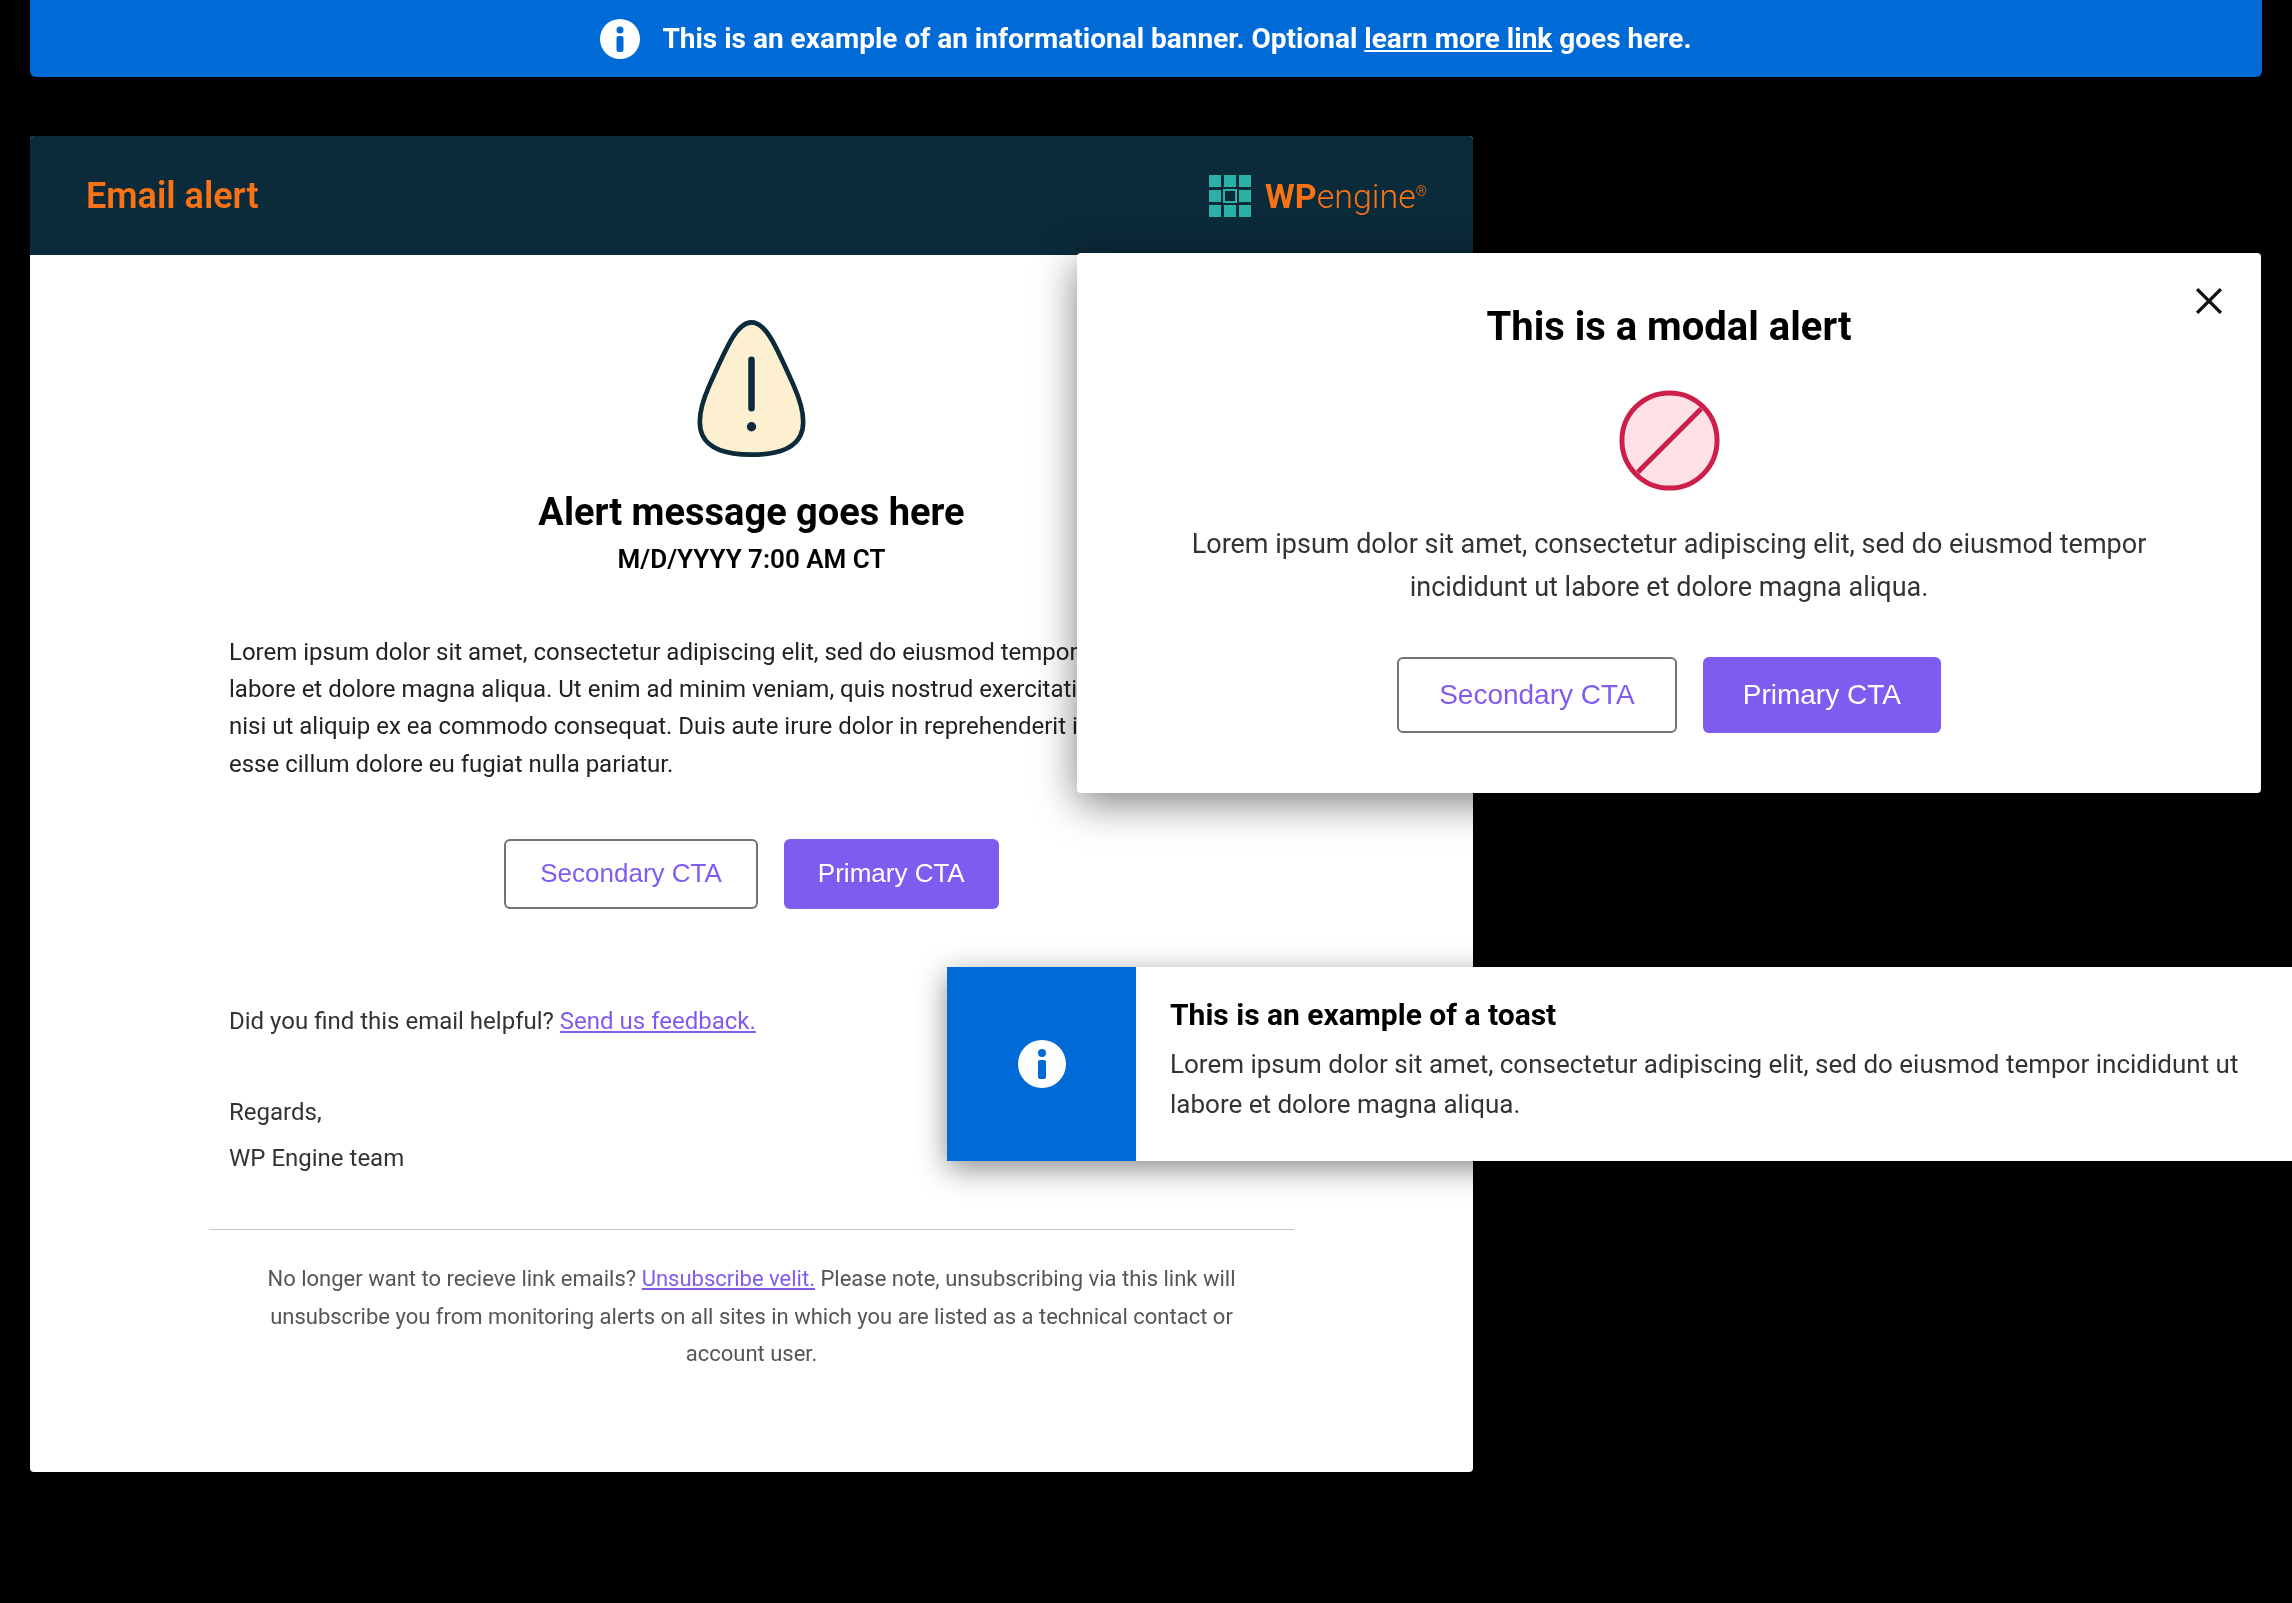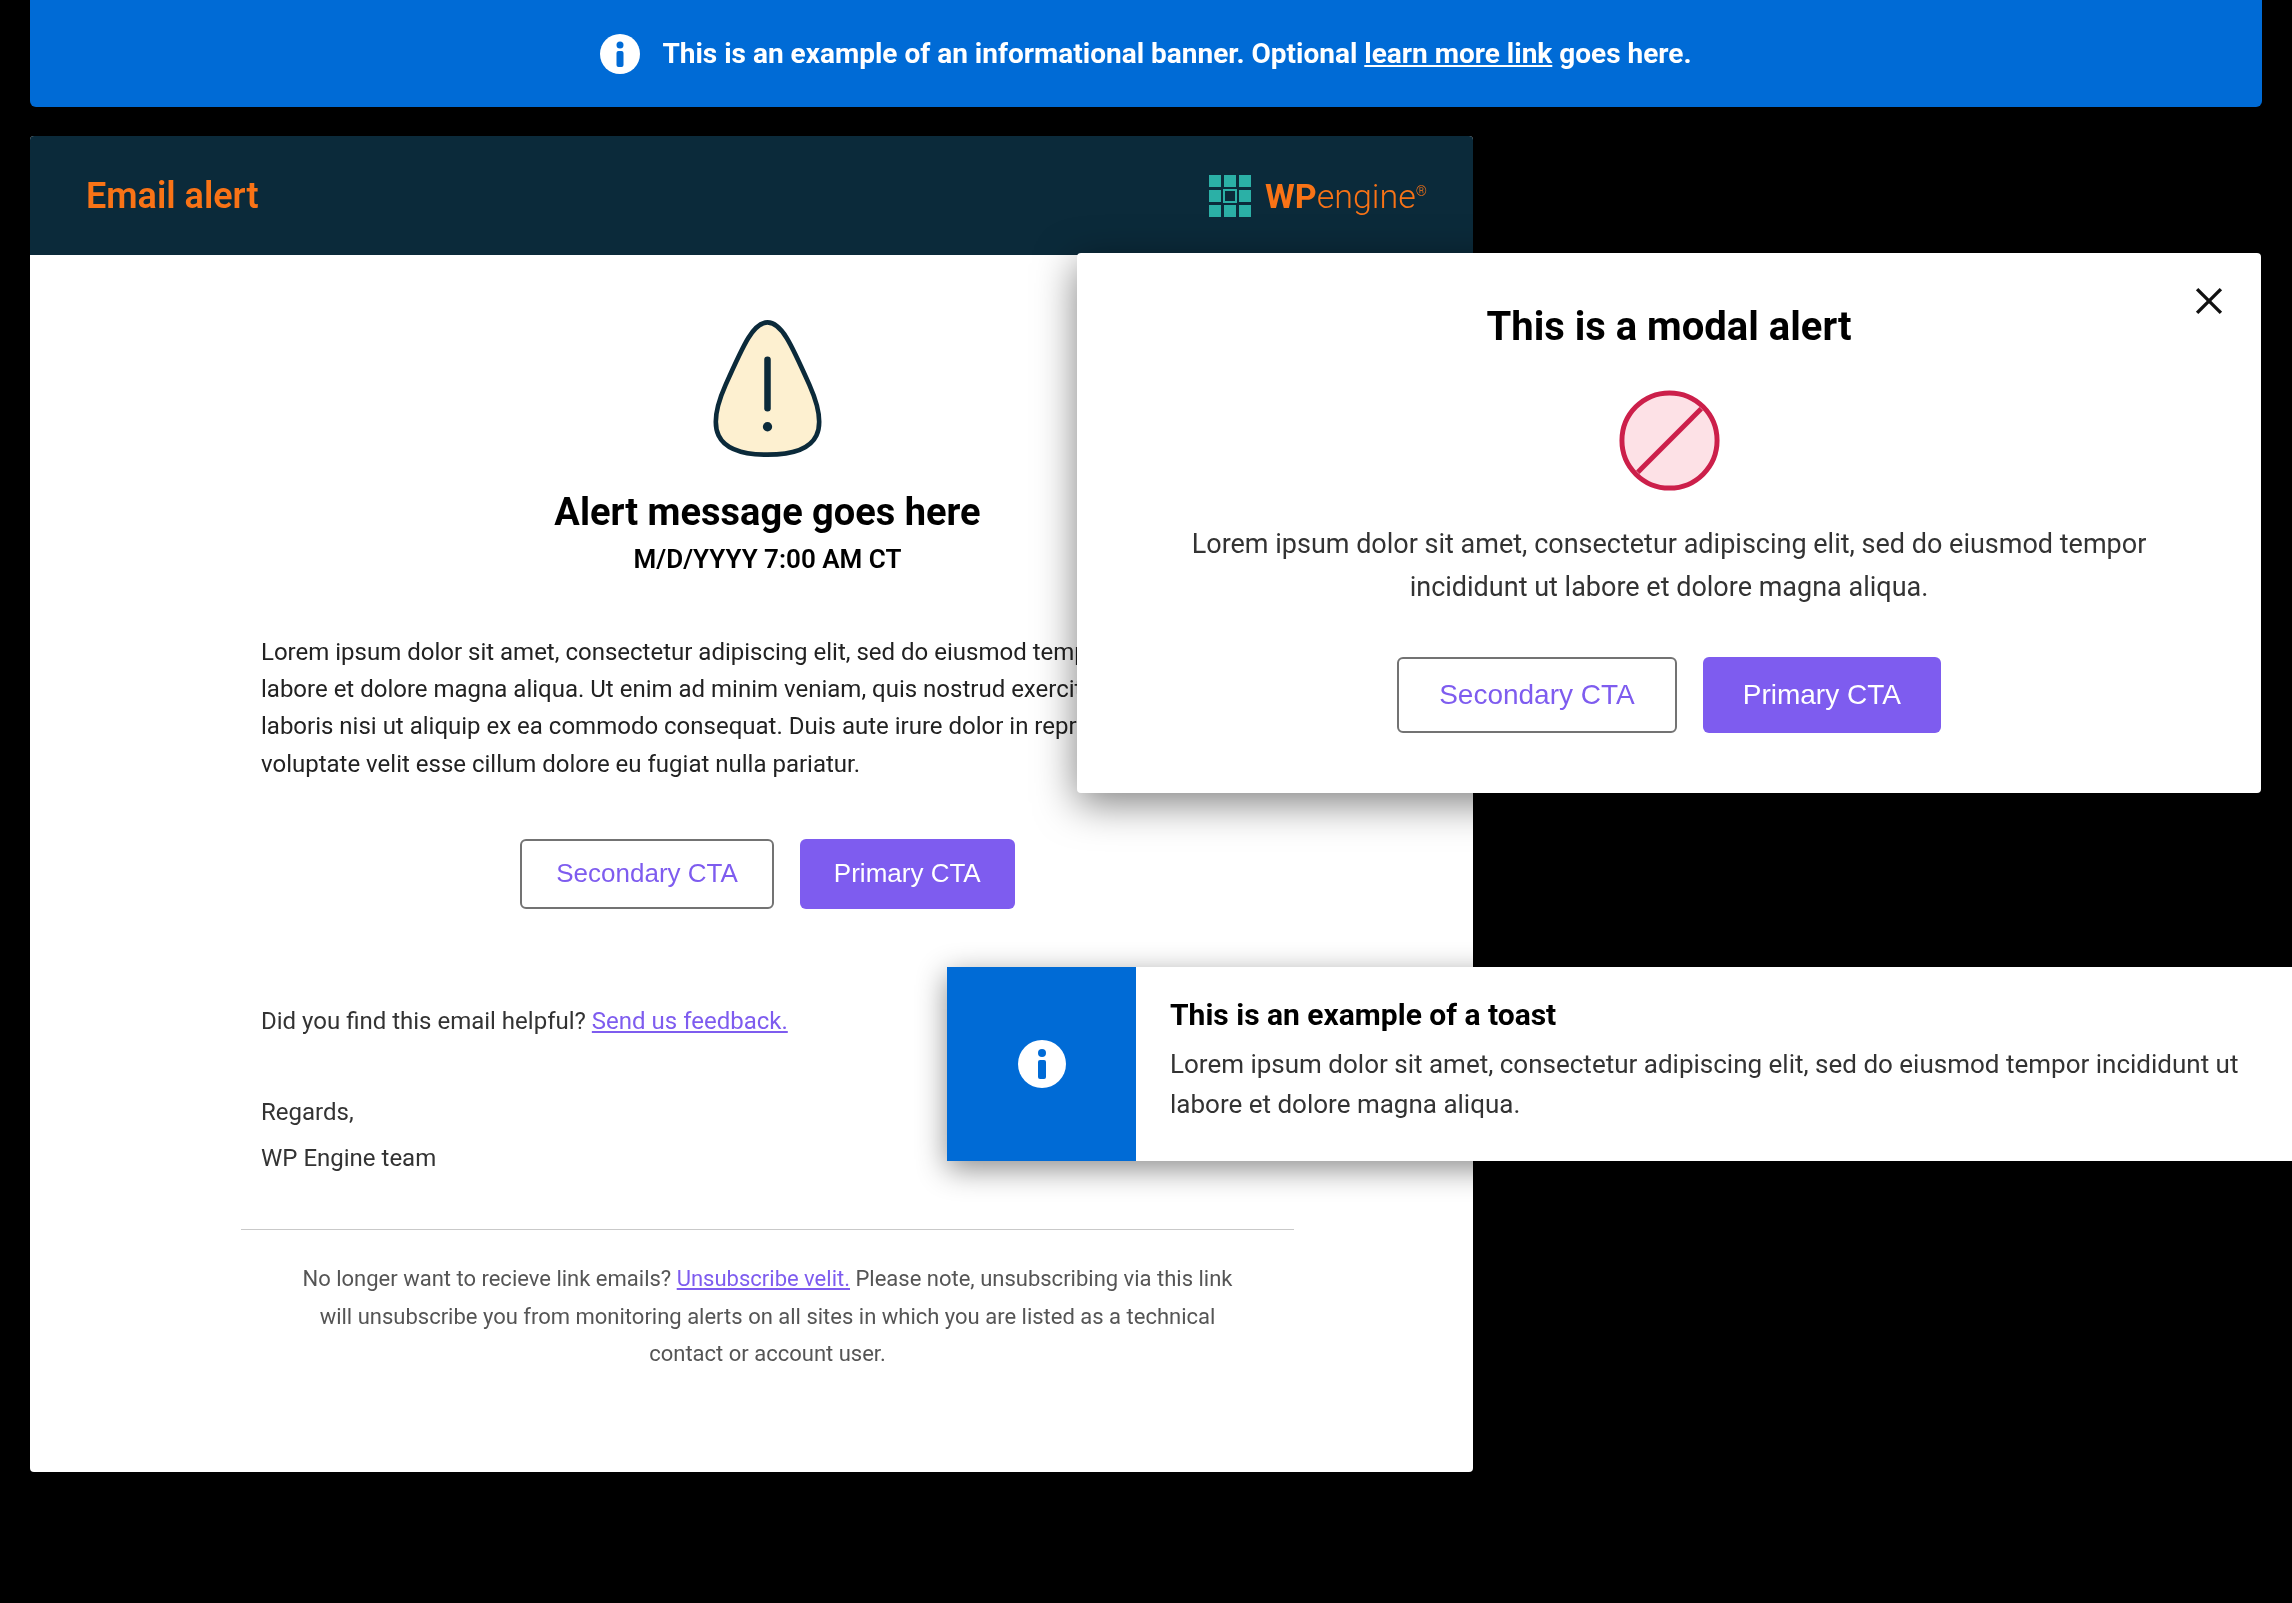--- a/index.html
+++ b/index.html
@@ -11,21 +11,21 @@
     position: relative;
     overflow: hidden;
   }
 
   
   .banner {
     position: absolute;
     top: 0;
     left: 30px;
     right: 30px;
-    height: 107px;
+    height: 77px;
     background: #006bd6;
     display: flex;
     align-items: center;
     justify-content: center;
     gap: 22px;
     color: #fff;
     font-size: 28px;
     font-weight: 700;
     border-radius: 0 0 6px 6px;
   }
@@ -55,21 +55,21 @@
     padding: 0 46px 0 56px;
     font-size: 36px;
     font-weight: 600;
     border-radius: 4px 4px 0 0;
   }
   .wp-logo { display: flex; align-items: center; gap: 14px; font-weight: 300; font-size: 34px; }
   .wp-logo strong { font-weight: 700; }
   .wp-mark { width: 42px; height: 42px; }
   .wp-reg { font-size: 14px; position: relative; top: -12px; }
 
-  .email-body { padding: 60px 199px 60px 199px; text-align: center; margin-left: 32px; }
+  .email-body { padding: 60px 199px 60px 199px; text-align: center; }
   .warn-icon { width: 149px; height: 149px; margin: 0 auto 26px; display:block; }
   .email-title { font-size: 38px; font-weight: 700; margin-bottom: 10px; }
   .email-date { font-size: 26px; font-weight: 600; margin-bottom: 60px; }
   .email-text { text-align: left; font-size: 24px; line-height: 1.55; color: #222; margin-bottom: 56px; }
 
   .cta-row { display: flex; justify-content: center; gap: 26px; margin-bottom: 90px; }
   .btn {
     display: inline-flex; align-items: center; justify-content: center;
     height: 70px; padding: 0 34px; border-radius: 6px; font-size: 26px; font-weight: 500;
     cursor: pointer; border: none;

